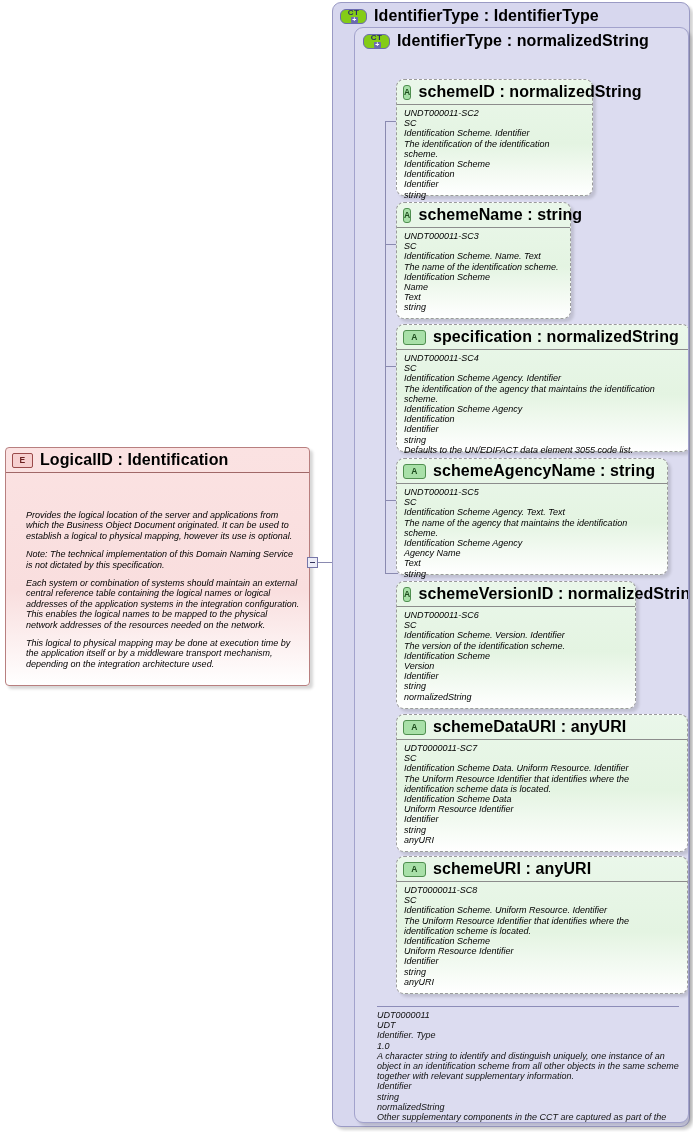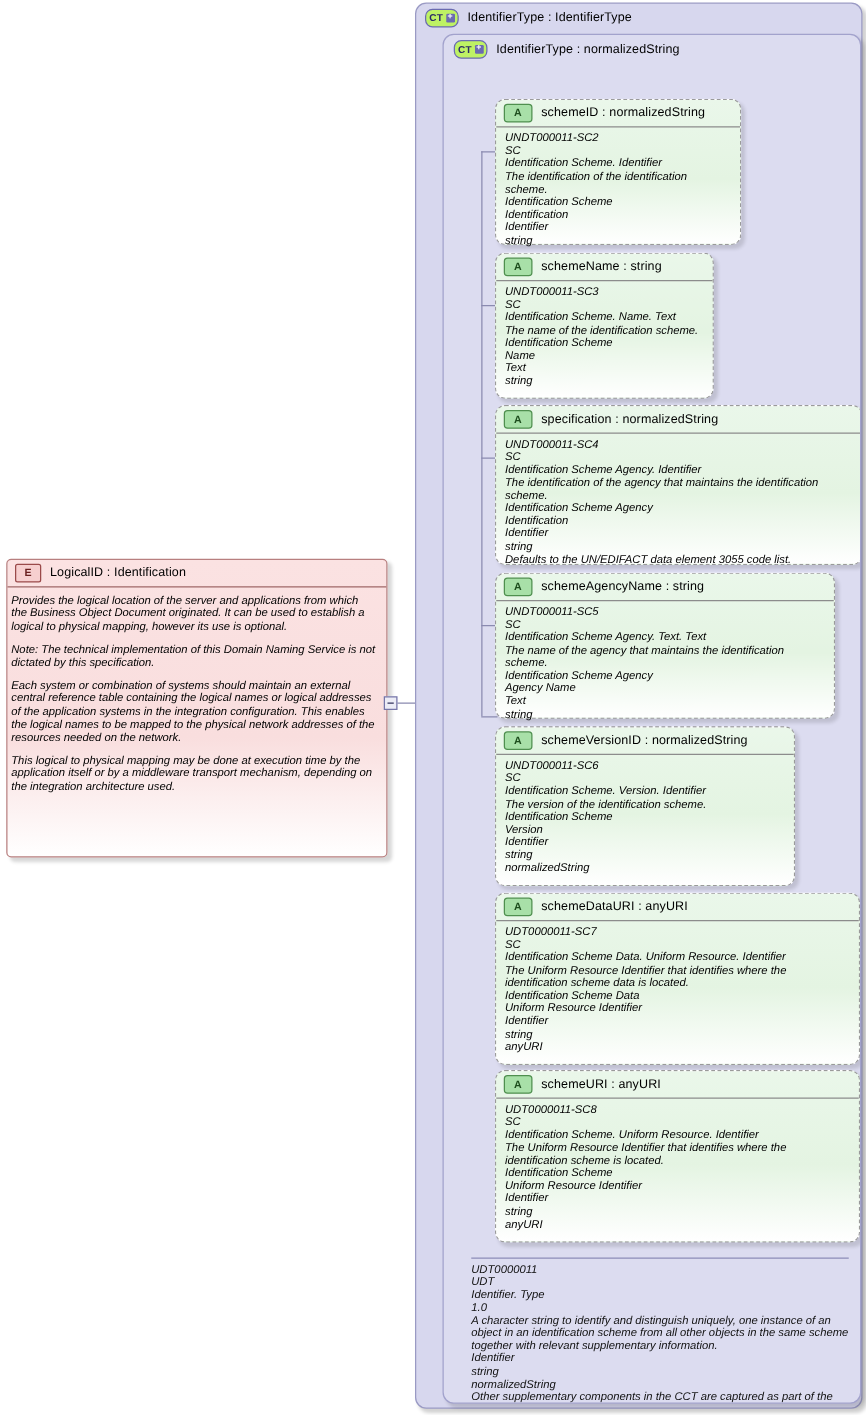--- a/index.html
+++ b/index.html
@@ -10,21 +10,21 @@
     font-size:11px;
     color:#000;
     position:relative;
     overflow:hidden;
   }
   .hdr{
     display:flex;align-items:center;gap:7px;
     padding:3px 6px 3px 5px;
   }
   .hdr-title{
-    font-weight:normal;font-size:10px;letter-spacing:0.1px;white-space:nowrap;
+    font-weight:bold;font-size:16px;letter-spacing:0.1px;white-space:nowrap;
   }
   .badge{
     display:inline-flex;align-items:center;justify-content:center;
     font-size:8.5px;font-weight:bold;letter-spacing:0.3px;
     line-height:1;
   }
   .doc{
     font-style:italic;font-size:9px;line-height:10.2px;
     padding:3px 6px 5px 6px;
   }
@@ -36,22 +36,23 @@
     position:absolute;left:332px;top:2px;width:358px;height:1125px;
     background:#d7d7ee;
     border:1px solid #9a9ac4;
     border-radius:9px;
     box-shadow:3px 3px 3px rgba(0,0,0,0.18);
     box-sizing:border-box;
   }
   #outer-ct > .hdr{padding:4px 6px 2px 7px;}
   .badge-ct{
     width:25px;height:13px;border-radius:6px;
-    background:#bef264;border:1px solid #6b6bb0;color:#2a2a66;
+    background:#84cc16;border:1px solid #6b6bb0;color:#2a2a66;
     font-size:8px;
+    flex-direction:column;
   }
   .badge-ct .plus{
     display:inline-block;width:7px;height:7px;line-height:6px;
     background:#6b6bb0;color:#fff;border-radius:1px;margin-left:2px;
     font-size:7px;text-align:center;font-weight:bold;
   }
   
   #inner-ct{
     position:absolute;left:21px;top:24px;width:335px;height:1096px;
     background:#dcdcf0;
@@ -105,21 +106,21 @@
   }
   #logicalid > .hdr{
     padding:3px 8px 3px 6px;
     border-bottom:1px solid #a06868;
   }
   .badge-e{
     width:19px;height:13px;border-radius:2px;
     background:#f6cfcf;border:1px solid #9a4a4a;color:#6a1f1f;
     font-size:8.5px;
   }
-  #logicalid .doc{padding:5px 8px 5px 3px;line-height:10.4px;}
+  #logicalid .doc{padding:5px 8px 5px 20px;line-height:10.4px;margin-top:32px;}
 
   
   .conn{position:absolute;background:#8a8ab0;}
   .vline{width:1px;}
   .hline{height:1px;}
   #collapse-box{
     position:absolute;left:307px;top:557px;width:11px;height:11px;
     background:#ececf6;border:1px solid #7676a8;box-sizing:border-box;
   }
   #collapse-box::before{

